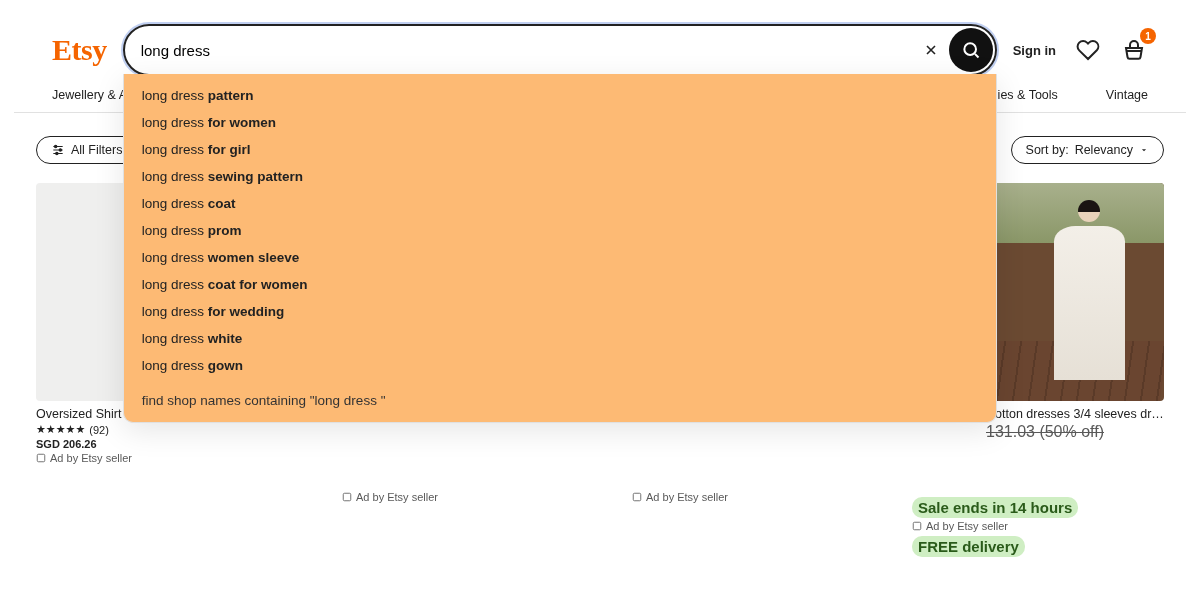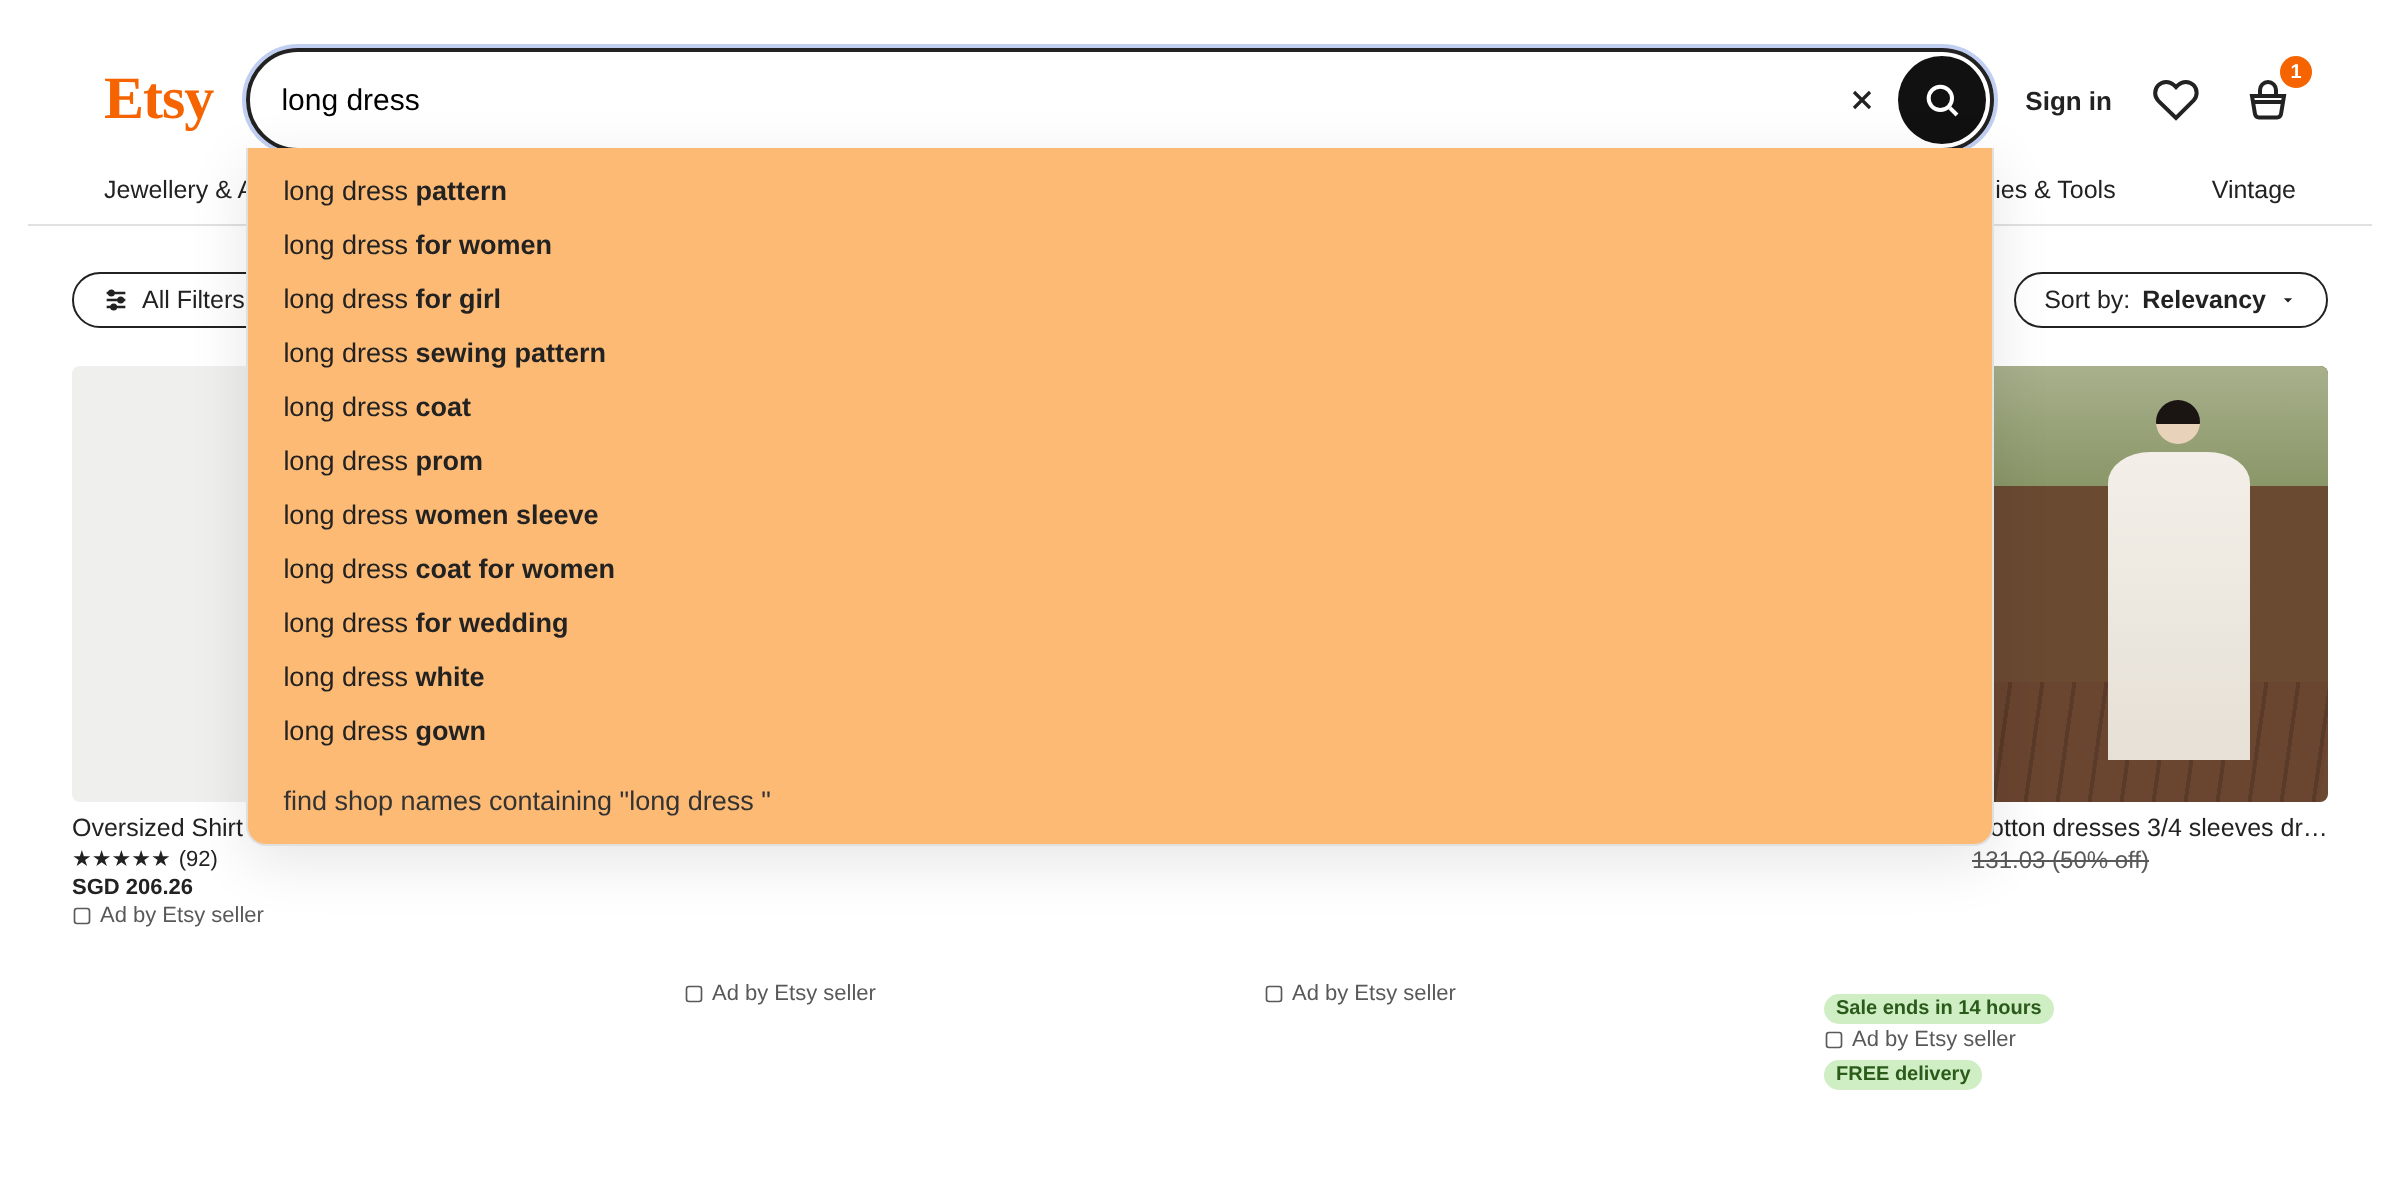--- a/index.html
+++ b/index.html
@@ -22,32 +22,32 @@
   
   .nav { display:flex; justify-content:space-between; padding: 4px 38px 10px; font-size:12.5px; color:#222; border-bottom:1px solid #e1e1e1; }
   .nav span { white-space:nowrap; }
 
   
   .filter-bar { display:flex; justify-content:space-between; align-items:center; padding: 18px 22px 6px; }
   .filter-left { display:flex; gap:14px; align-items:flex-start; }
   .pill { border:1.5px solid #222; border-radius:22px; padding:6px 14px; font-size:12.5px; display:flex; align-items:center; gap:6px; font-weight:500; }
   .pill.round { width:38px; height:38px; padding:0; justify-content:center; }
   .sort-pill { font-size:12.5px; }
-  .sort-pill b { font-weight:700; }
+  .sort-pill b { font-weight:400; }
 
   
   .listings { display:flex; gap:12px; padding: 8px 22px; }
   .card { flex:1; min-width:0; }
   .card-img { width:100%; height:218px; background:#efefee; border-radius:4px; overflow:hidden; }
   .card-title { font-size:12.5px; margin-top:6px; white-space:nowrap; overflow:hidden; text-overflow:ellipsis; }
   .stars { font-size:11px; color:#222; display:flex; align-items:center; gap:4px; margin-top:2px; }
   .price { font-size:11px; font-weight:700; margin-top:2px; }
   .tinygrey { font-size:11px; color:#595959; display:flex; align-items:center; gap:4px; margin-top:2px;}
-  .discount { color:#2f7a2f; font-size:12px; margin-top:2px;}
-  .badge-green { background:#cfeec3; color:#2a5b1a; font-size:10px; font-weight:600; padding:2px 6px; border-radius:10px; display:inline-block; margin-top:4px;}
+  .discount { color:#2f7a2f; font-size:16px; margin-top:2px;}
+  .badge-green { background:#cfeec3; color:#2a5b1a; font-size:15px; font-weight:600; padding:2px 6px; border-radius:10px; display:inline-block; margin-top:4px;}
 
   
   .dress-img { position:relative; background:#6b4a32; }
   .dress-img .sky { position:absolute; top:0; left:0; right:0; height:60px; background:linear-gradient(#a8b08c,#8a9768); }
   .dress-img .deck { position:absolute; bottom:0; left:0; right:0; height:60px; background:repeating-linear-gradient(90deg,#6a4530,#6a4530 14px,#5a3a28 14px,#5a3a28 16px); transform:skewX(-8deg); }
   .dress-img .figure { position:absolute; left:38%; top:8%; width:40%; height:88%; }
   .dress-img .head { width:22px; height:22px; background:#e9d2ba; border-radius:50%; margin:0 auto; border-top:12px solid #1a1412; }
   .dress-img .body { width:100%; height:80%; background:linear-gradient(#f3efe8,#e6e0d6); border-top-left-radius:30% 10%; border-top-right-radius:30% 10%; margin-top:4px;}
 
   

